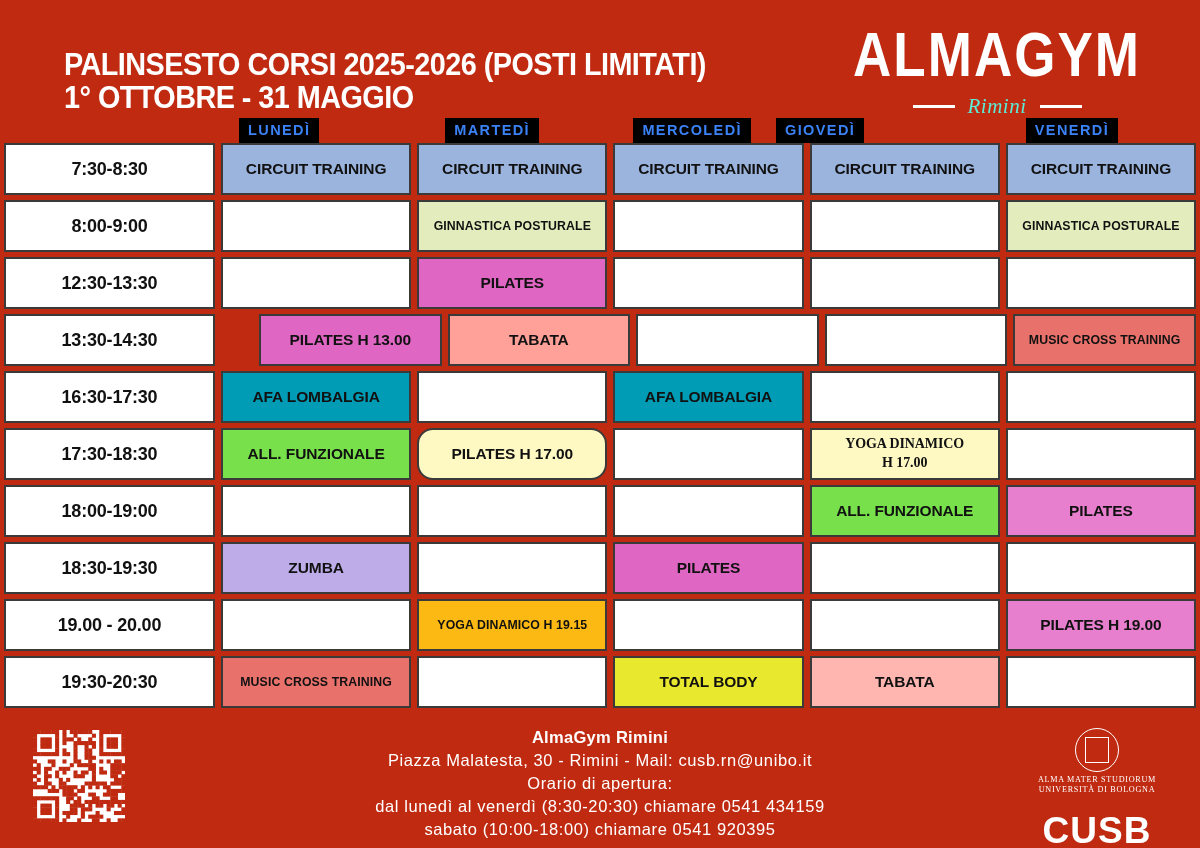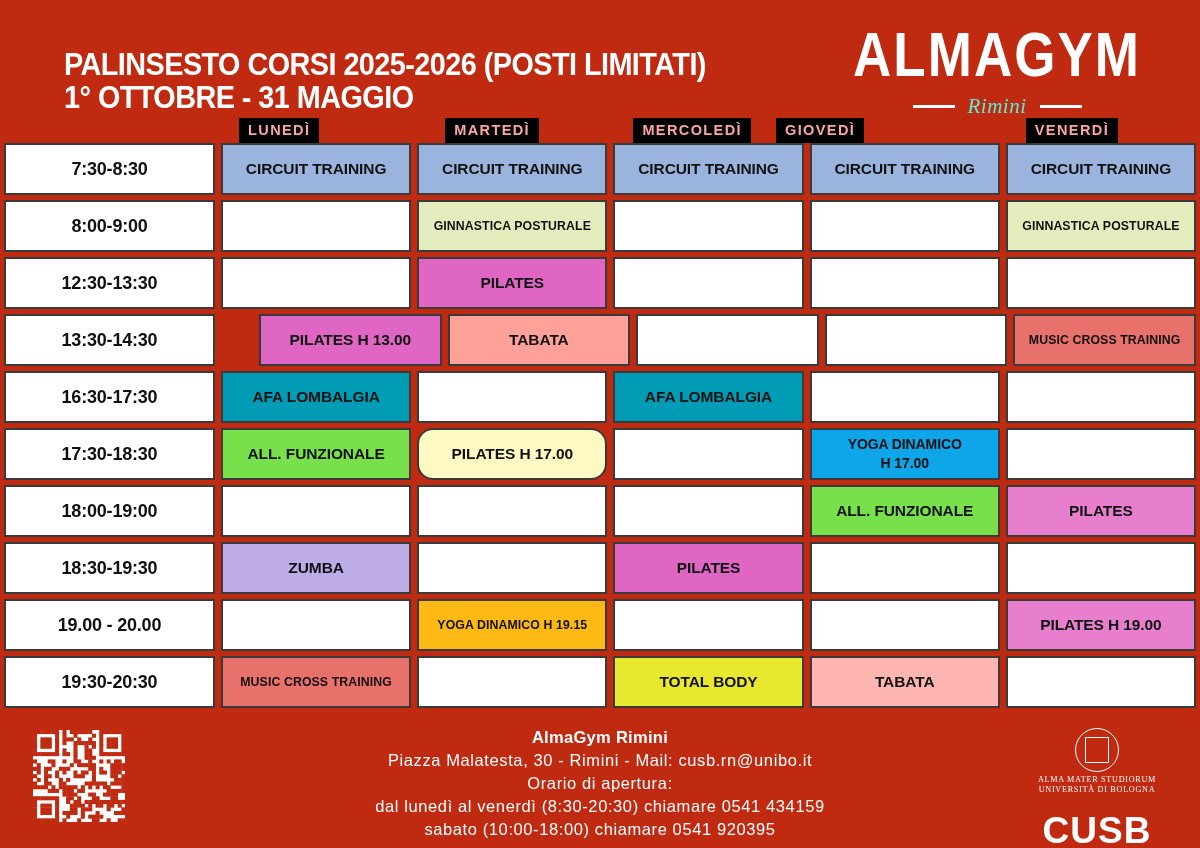--- a/index.html
+++ b/index.html
@@ -59,21 +59,21 @@
     font-style: italic;
     font-size: 21px;
     letter-spacing: 0.5px;
   }
 
   
   .day-label {
     position: absolute;
     top: 118px;
     background: #000000;
-    color: #fca5a5;
+    color: #3b82f6;
     font-family: "Liberation Sans", sans-serif;
     font-weight: bold;
     font-size: 14.5px;
     letter-spacing: 1.4px;
     padding: 4px 9px 5px 9px;
     white-space: nowrap;
   }
 
   
   #grid {
@@ -223,21 +223,21 @@
         <div class="cell day-cell empty" style="background: rgb(255, 255, 255);"></div>
         <div class="cell day-cell" style="background: rgb(0, 155, 181);">AFA LOMBALGIA</div>
         <div class="cell day-cell empty" style="background: rgb(255, 255, 255);"></div>
         <div class="cell day-cell empty" style="background: rgb(255, 255, 255);"></div>
       </div>
       <div class="row">
         <div class="cell time-cell">17:30-18:30</div>
         <div class="cell day-cell" style="background: rgb(119, 224, 74);">ALL. FUNZIONALE</div>
         <div class="cell day-cell" style="background: #fef9c3; border-radius: 16px;">PILATES H 17.00</div>
         <div class="cell day-cell empty" style="background: rgb(255, 255, 255);"></div>
-        <div class="cell day-cell two-line" style="background: #0ea5e9;">YOGA DINAMICO<br>H 17.00</div>
+        <div class="cell day-cell two-line" style="background: #fef9c3; font-family: Liberation Serif, serif;">YOGA DINAMICO<br>H 17.00</div>
         <div class="cell day-cell empty" style="background: rgb(255, 255, 255);"></div>
       </div>
       <div class="row">
         <div class="cell time-cell">18:00-19:00</div>
         <div class="cell day-cell empty" style="background: rgb(255, 255, 255);"></div>
         <div class="cell day-cell empty" style="background: rgb(255, 255, 255);"></div>
         <div class="cell day-cell empty" style="background: rgb(255, 255, 255);"></div>
         <div class="cell day-cell" style="background: rgb(119, 224, 74);">ALL. FUNZIONALE</div>
         <div class="cell day-cell" style="background: rgb(232, 127, 206);">PILATES</div>
       </div>

